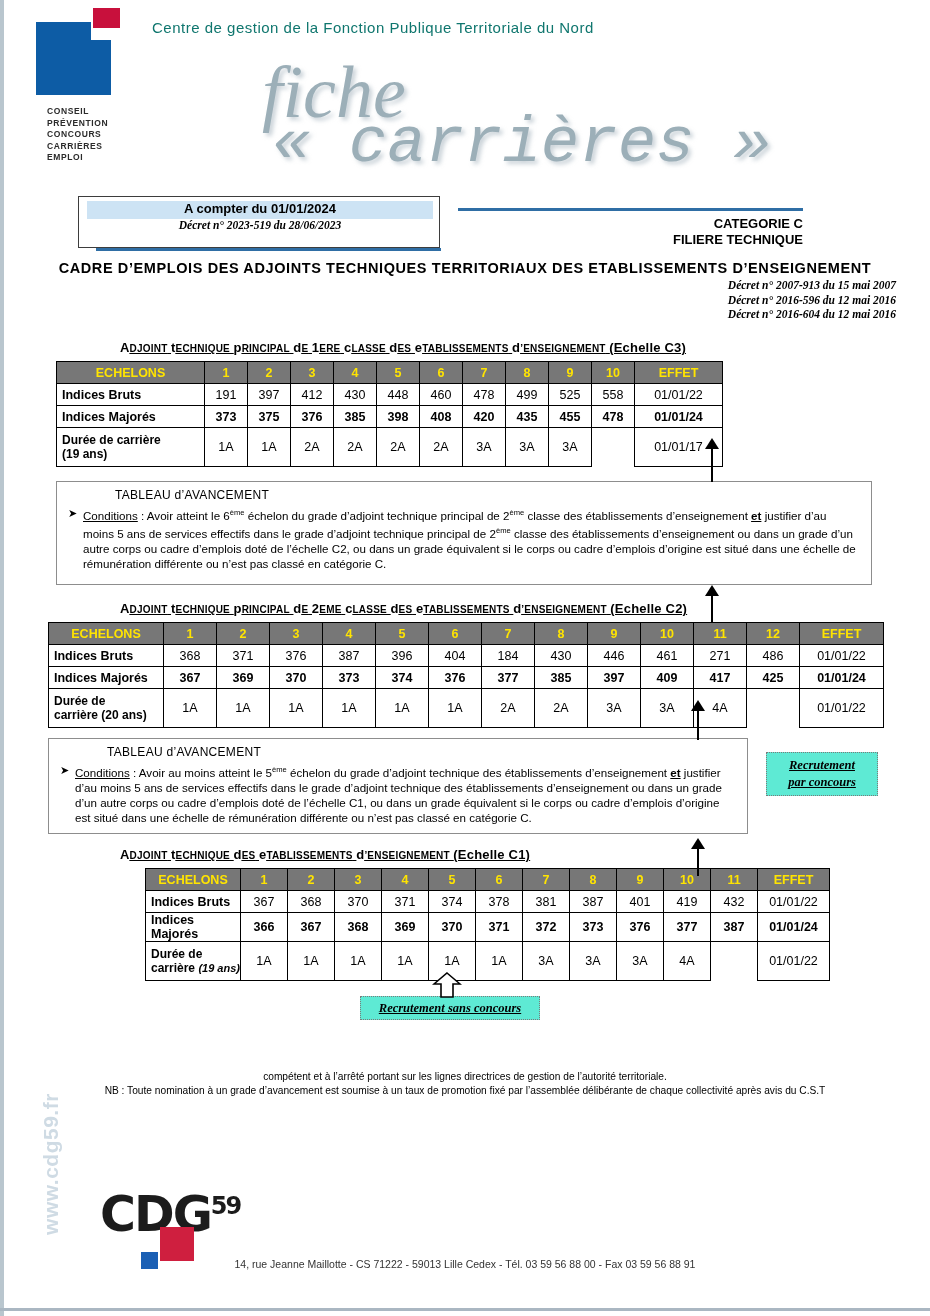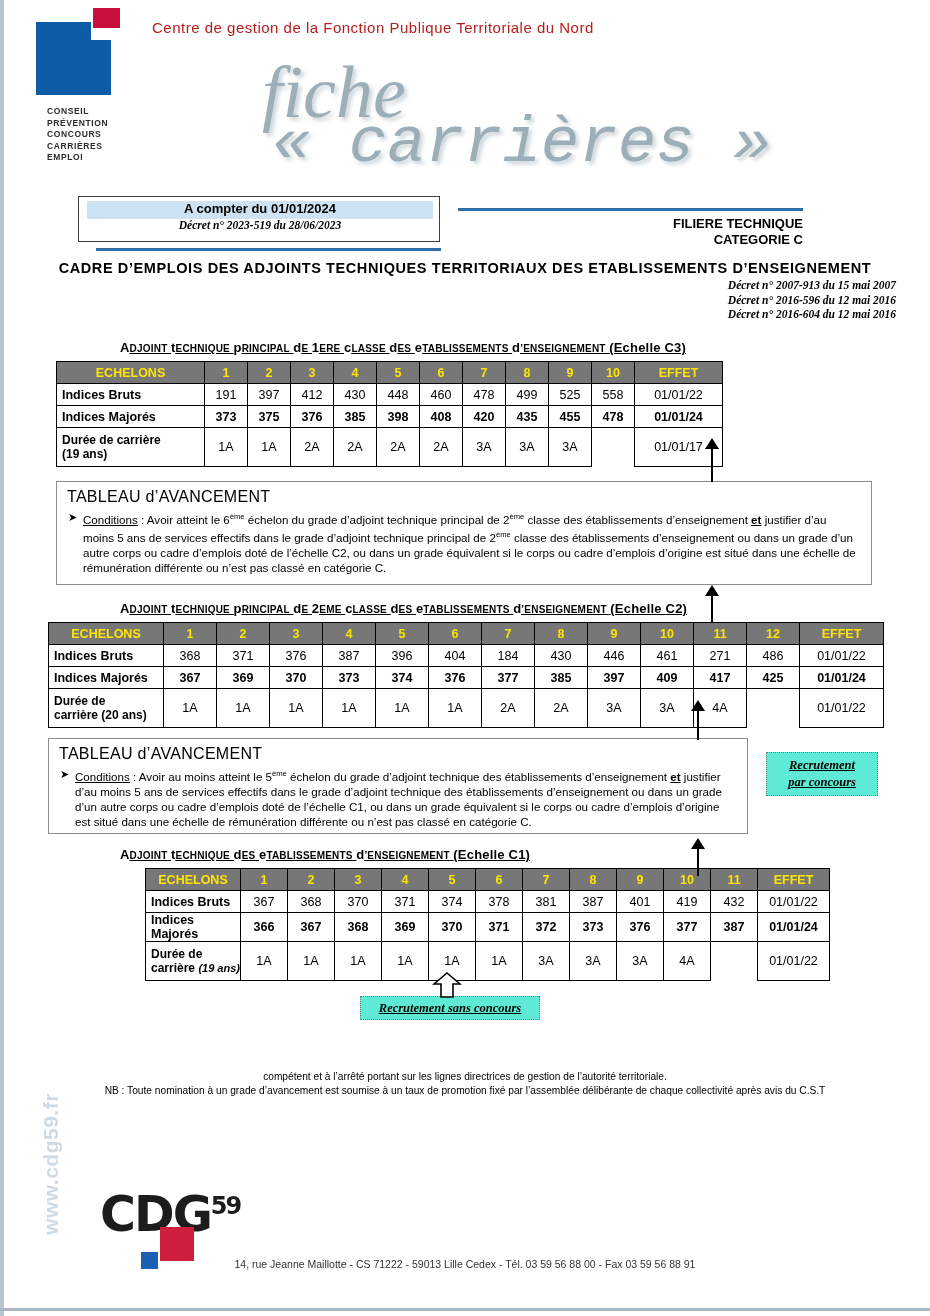--- a/index.html
+++ b/index.html
@@ -15,30 +15,30 @@
 
   
   .logo-block{position:absolute;left:18px;top:8px;width:120px;}
   .logo-red{position:absolute;left:75px;top:0px;width:27px;height:20px;background:#c8103c;}
   .logo-blue{position:absolute;left:18px;top:14px;width:55px;height:55px;background:#0d5ca5;}
   .logo-blue2{position:absolute;left:18px;top:32px;width:75px;height:55px;background:#0d5ca5;}
   .logo-words{position:absolute;left:29px;top:98px;font-size:8.5px;font-weight:bold;
     letter-spacing:.6px;line-height:11.6px;color:#2b2b2b;}
 
   
-  .cdg-title{position:absolute;left:152px;top:19px;font-size:15px;letter-spacing:.5px;color:#b91c1c;}
+  .cdg-title{position:absolute;left:152px;top:19px;font-size:15px;letter-spacing:.5px;color:#0f766e;}
   .fiche{position:absolute;left:262px;top:55px;font-family:"Liberation Serif", serif;
     font-style:italic;font-size:74px;color:#9cafb8;text-shadow:3px 3px 4px rgba(160,175,185,.55);
     line-height:1;}
   .carrieres{position:absolute;left:272px;top:112px;font-family:Liberation Mono, monospace;
     font-style:italic;font-size:64px;color:#9cafb8;text-shadow:3px 3px 4px rgba(160,175,185,.55);
     line-height:1;white-space:nowrap;}
 
   
-  .datebox{position:absolute;left:78px;top:196px;width:362px;height:46px;
+  .datebox{position:absolute;left:78px;top:196px;width:362px;height:52px;
     border:1.6px solid #3d3d3d;background:#fff;box-sizing:border-box;}
   .datebox-hl{position:absolute;left:8px;top:4px;width:346px;height:18px;background:#cde3f4;}
   .datebox-l1{position:absolute;left:0;top:4px;width:362px;text-align:center;
     font-size:13px;font-weight:bold;}
   .datebox-l2{position:absolute;left:0;top:22px;width:362px;text-align:center;
     font-size:11.5px;font-weight:bold;font-style:italic;font-family:"Liberation Serif",serif;}
   .blue-rule-a{position:absolute;left:458px;top:208px;width:345px;height:2.6px;background:#2f6ea5;}
   .blue-rule-b{position:absolute;left:96px;top:248px;width:345px;height:2.6px;background:#2f6ea5;}
 
   .filiere{position:absolute;left:440px;top:216px;width:363px;text-align:right;
@@ -62,21 +62,21 @@
   table.grid td{border:1.4px solid #000;text-align:center;font-size:12.5px;
     padding:0;height:21px;background:#fff;}
   table.grid td.hdr{background:#777777;color:#ffe400;font-weight:bold;font-size:12.5px;}
   table.grid td.lbl{text-align:left;padding-left:5px;font-weight:bold;font-size:12.5px;}
   table.grid td.lbl2{text-align:left;padding-left:5px;font-weight:bold;font-size:12px;line-height:14px;}
   table.grid td.maj{font-weight:bold;}
   .small-it{font-style:italic;font-weight:bold;font-size:11px;}
 
   
   .adv-box{position:absolute;border:1.2px solid #8d8d8d;background:#fff;box-sizing:border-box;}
-  .adv-title{font-size:16px;font-weight:normal;letter-spacing:.3px;padding:6px 0 3px 10px;}
+  .adv-title{font-size:12px;font-weight:normal;letter-spacing:.3px;padding:6px 0 3px 10px;margin-left:48px;}
   .adv-body{font-size:11.6px;line-height:15.2px;padding:0 12px 6px 26px;position:relative;}
   .arrowhead{position:absolute;left:11px;top:1px;font-size:11px;}
   .u{text-decoration:underline;}
   sup{font-size:7.6px;vertical-align:super;}
 
   
   .dash-box{position:absolute;border:1.4px dotted #7a7a7a;background:#5eead4;
     box-sizing:border-box;text-align:center;}
   .dash-box span{display:block;font-family:"Liberation Serif",serif;font-style:italic;
     font-weight:bold;font-size:12.5px;text-decoration:underline;line-height:17px;}
@@ -129,22 +129,22 @@
 
   <div class="blue-rule-a"></div>
   <div class="blue-rule-b"></div>
   <div class="datebox">
     <div class="datebox-hl"></div>
     <div class="datebox-l1">A compter du 01/01/2024</div>
     <div class="datebox-l2">Décret n° 2023-519 du 28/06/2023</div>
   </div>
 
   <div class="filiere">
+    <div>CATEGORIE C</div>
     <div>FILIERE TECHNIQUE</div>
-    <div>CATEGORIE C</div>
   </div>
 
   <div class="cadre-title">CADRE  D’EMPLOIS  DES  ADJOINTS  TECHNIQUES  TERRITORIAUX  DES  ETABLISSEMENTS  D’ENSEIGNEMENT</div>
   <div class="decrets" id="decretsBox">
       <div>Décret n° 2007-913 du 15 mai 2007</div>
       <div>Décret n° 2016-596 du 12 mai  2016</div>
       <div>Décret n° 2016-604 du 12 mai  2016</div>
     </div>
 
   <div id="dynamic">

